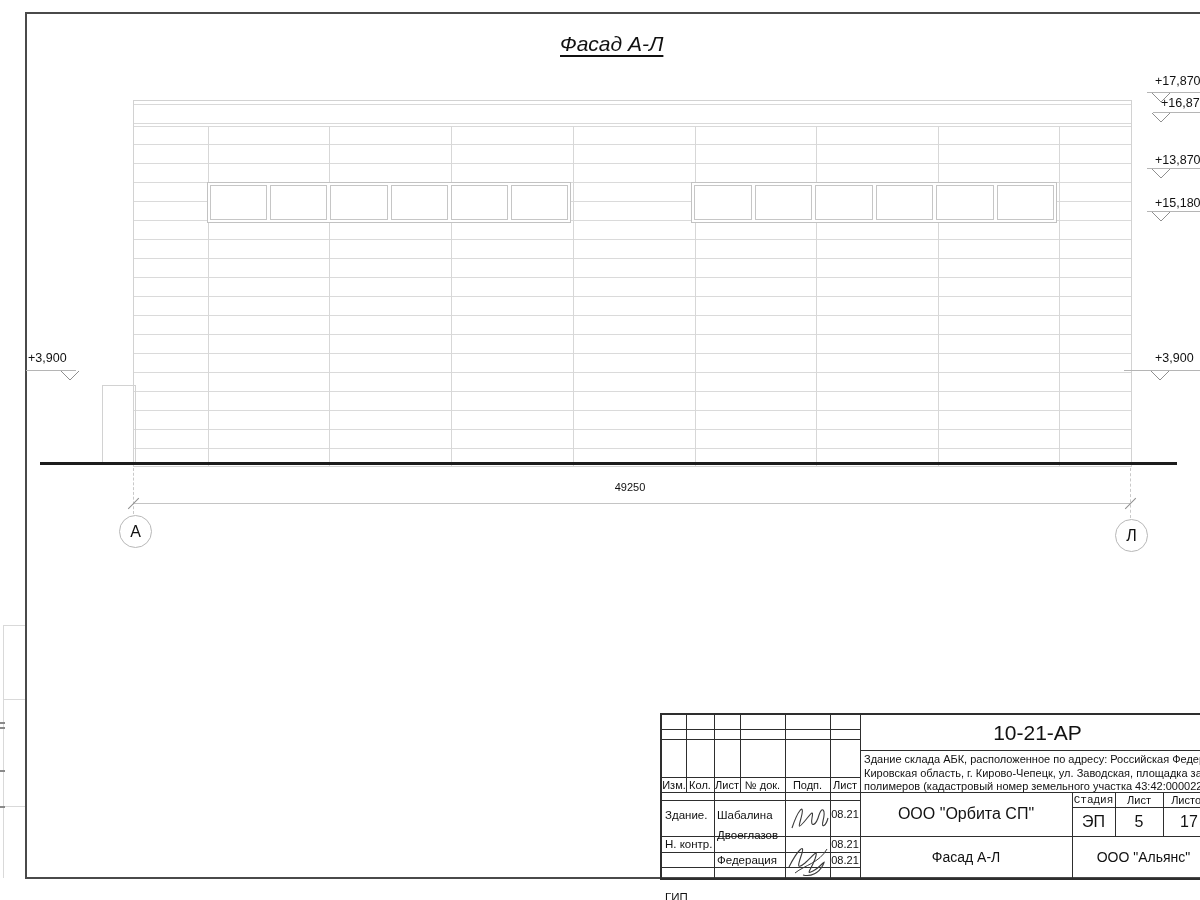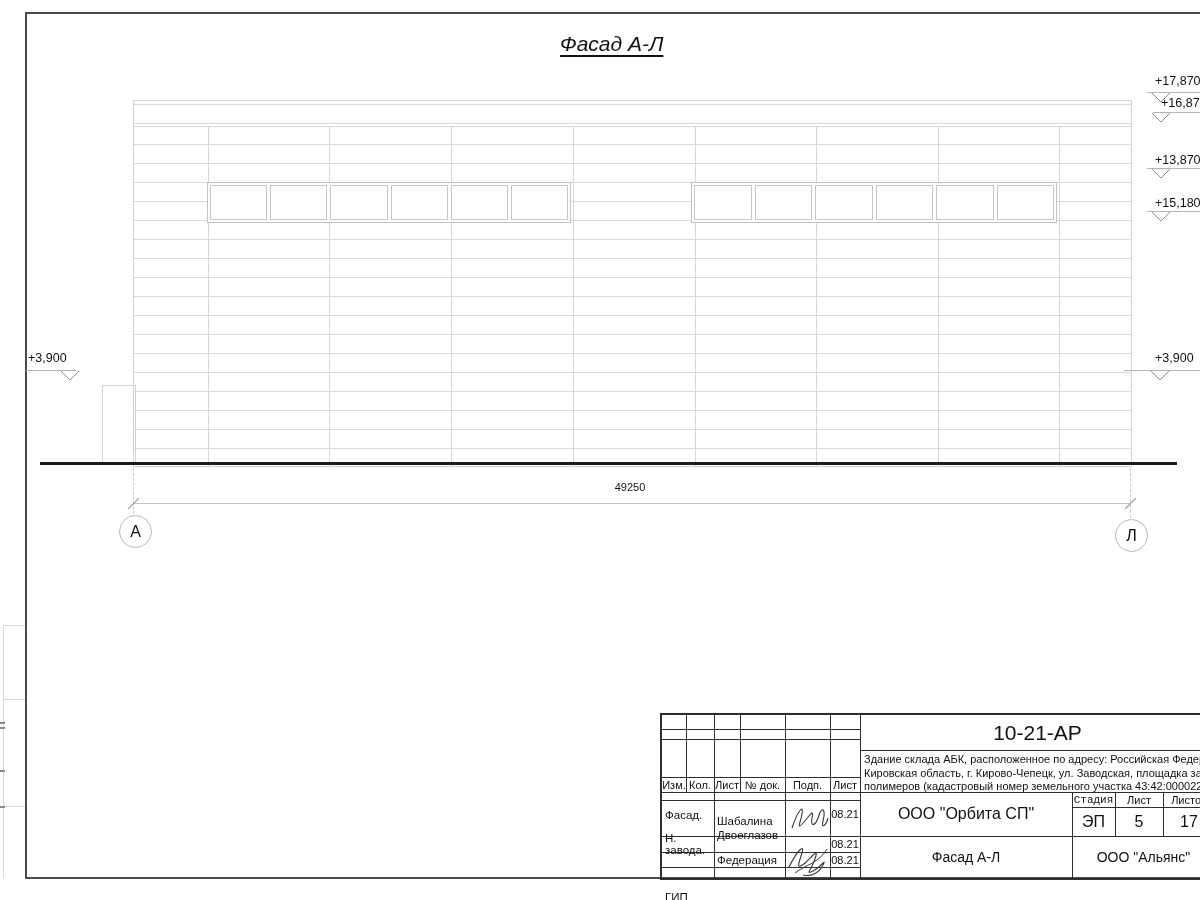--- a/index.html
+++ b/index.html
@@ -171,25 +171,25 @@
   <div class="abs tbl" style="left:0;top:137px;width:198px;height:1px;"></div>
   <div class="abs tbl" style="left:0;top:152px;width:198px;height:1px;"></div>
 
   <div class="abs cell f11" style="left:0;top:62px;width:24px;height:15px;">Изм.</div>
   <div class="abs cell f11" style="left:24px;top:62px;width:28px;height:15px;">Кол.</div>
   <div class="abs cell f11" style="left:52px;top:62px;width:26px;height:15px;">Лист</div>
   <div class="abs cell f11" style="left:78px;top:62px;width:45px;height:15px;">№ док.</div>
   <div class="abs cell f11" style="left:123px;top:62px;width:45px;height:15px;">Подп.</div>
   <div class="abs cell f11" style="left:168px;top:62px;width:30px;height:15px;">Лист</div>
 
-  <div class="abs cl f115" style="left:3px;top:85px;width:48px;height:30px;">Фасад.</div>
-  <div class="abs cl f115" style="left:55px;top:85px;width:66px;height:30px;margin-top:6px;">Шабалина</div>
+  <div class="abs cl f115" style="left:3px;top:85px;width:48px;height:30px;">Здание.</div>
+  <div class="abs cl f115" style="left:55px;top:85px;width:66px;height:30px;">Шабалина</div>
   <div class="abs cell f11" style="left:168px;top:85px;width:30px;height:28px;">08.21</div>
 
-  <div class="abs cl f115" style="left:3px;top:121px;width:52px;height:16px;">Н. завода.</div>
+  <div class="abs cl f115" style="left:3px;top:121px;width:52px;height:16px;">Н. контр.</div>
   <div class="abs cl f115" style="left:55px;top:112px;width:68px;height:16px;">Двоеглазов</div>
   <div class="abs cell f11" style="left:168px;top:121px;width:30px;height:16px;">08.21</div>
 
   <div class="abs cl f115" style="left:3px;top:137px;width:48px;height:15px;margin-top:37px;">ГИП</div>
   <div class="abs cl f115" style="left:55px;top:137px;width:66px;height:15px;">Федерация</div>
   <div class="abs cell f11" style="left:168px;top:137px;width:30px;height:15px;">08.21</div>
 
   <svg class="abs" style="left:126px;top:87px;" width="42" height="32">
     <path d="M4,26 C10,8 16,2 14,12 C12,22 8,29 16,20 C22,13 26,6 24,16 C22,26 28,24 31,13 C34,4 38,7 35,19 C33,27 38,24 40,16" fill="none" stroke="#3a3a3a" stroke-width="1.1"></path>
   </svg>

